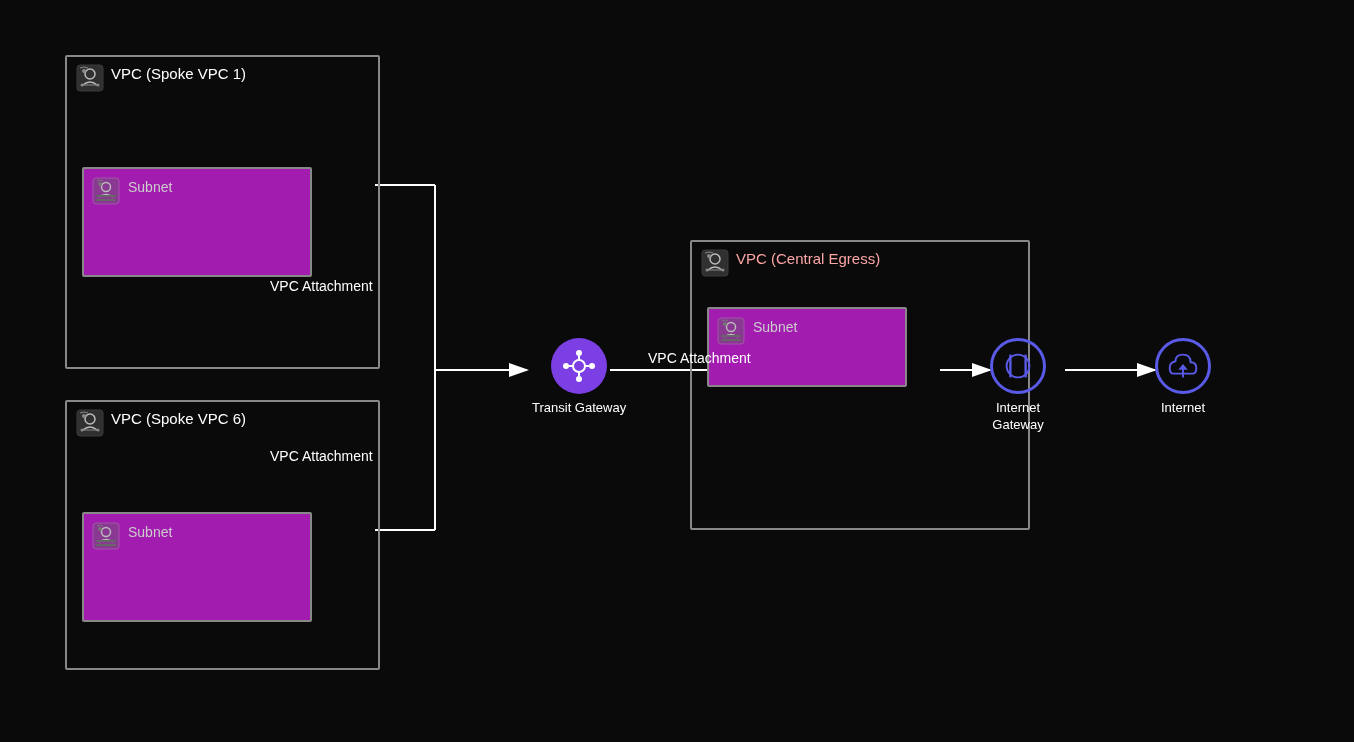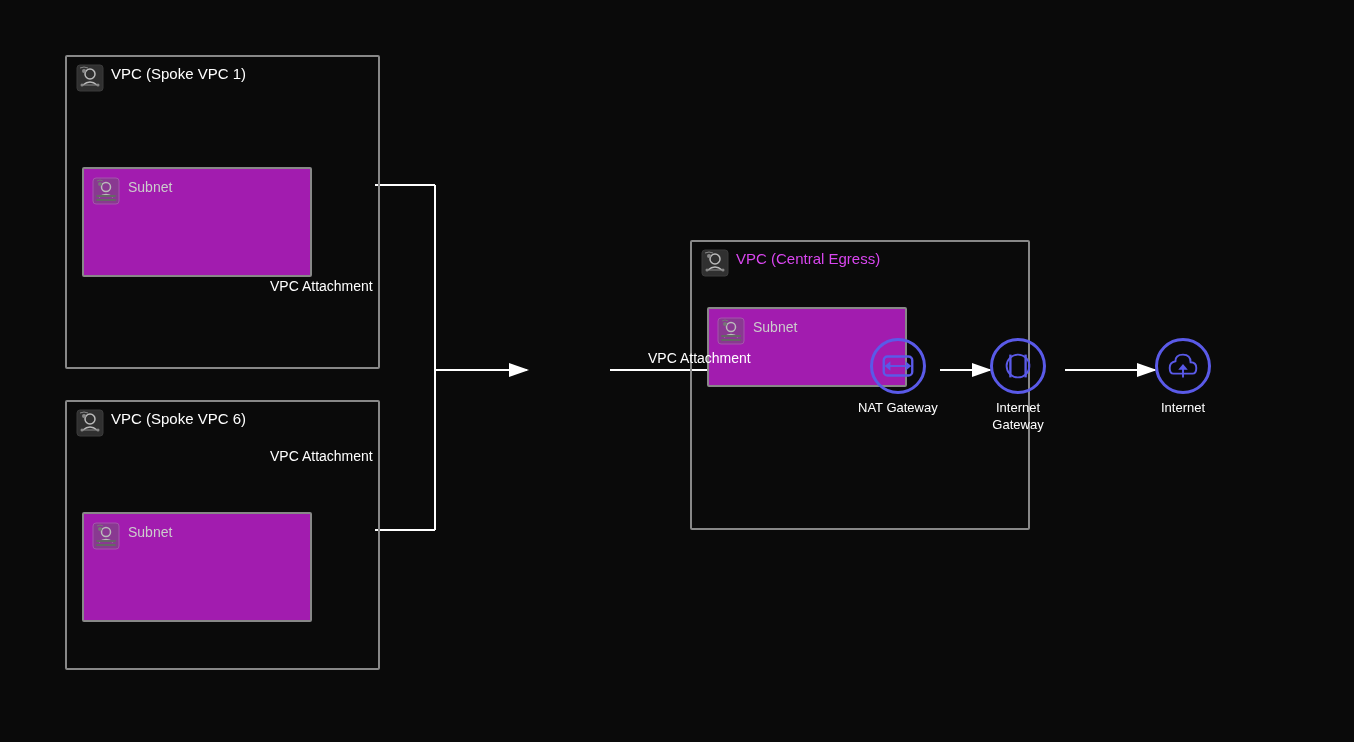--- a/index.html
+++ b/index.html
@@ -198,67 +198,70 @@
         </svg>
       </div>
       <div class="subnet-label">Subnet</div>
     </div>
   </div>
 
   <div style="position:absolute; left:270px; top:278px; color:#fff; font-size:14px;">VPC Attachment</div>
 
   <div style="position:absolute; left:270px; top:448px; color:#fff; font-size:14px;">VPC Attachment</div>
 
+  <div class="gateway-icon" style="left: 532px; top: 338px;">
+    <div class="gateway-circle" style="background: #7b3fe4;">
+      <svg viewBox="0 0 40 40" width="40" height="40">
+        <circle cx="20" cy="20" r="6" fill="none" stroke="#fff" stroke-width="2"></circle>
+        <circle cx="20" cy="7" r="3" fill="#fff"></circle>
+        <circle cx="20" cy="33" r="3" fill="#fff"></circle>
+        <circle cx="7" cy="20" r="3" fill="#fff"></circle>
+        <circle cx="33" cy="20" r="3" fill="#fff"></circle>
+        <line x1="20" y1="10" x2="20" y2="14" stroke="#fff" stroke-width="2"></line>
+        <line x1="20" y1="26" x2="20" y2="30" stroke="#fff" stroke-width="2"></line>
+        <line x1="10" y1="20" x2="14" y2="20" stroke="#fff" stroke-width="2"></line>
+        <line x1="26" y1="20" x2="30" y2="20" stroke="#fff" stroke-width="2"></line>
+      </svg>
+    </div>
+    <div class="gateway-label">Transit Gateway</div>
+  </div>
 
   <div class="central-vpc" style="left: 690px; top: 240px; width: 340px; height: 290px;">
     <div class="vpc-icon" style="position:absolute; top:6px; left:8px;">
       <svg viewBox="0 0 30 30" width="30" height="30">
         <rect x="2" y="2" width="26" height="26" rx="3" fill="#888" opacity="0.3" stroke="#aaa" stroke-width="1"></rect>
         <circle cx="15" cy="11" r="5" fill="none" stroke="#bbb" stroke-width="1.5"></circle>
         <path d="M8 22 Q15 16 22 22" fill="none" stroke="#bbb" stroke-width="1.5"></path>
         <circle cx="9" cy="8" r="2" fill="#888"></circle>
         <path d="M5 5 Q9 3 13 5" fill="none" stroke="#888" stroke-width="1"></path>
         <circle cx="7" cy="22" r="1.5" fill="#888"></circle>
         <circle cx="23" cy="22" r="1.5" fill="#888"></circle>
         <path d="M7 22 L23 22" stroke="#888" stroke-width="1"></path>
       </svg>
     </div>
-    <div style="position:absolute; top:8px; left:44px; font-size:15px; color:#d946ef; white-space:nowrap;">VPC (Central Egress)</div>
+    <div style="position:absolute; top:8px; left:44px; font-size:15px; color:#fca5a5; white-space:nowrap;">VPC (Central Egress)</div>
 
     <div class="subnet-box" style="left:15px; top:65px; width:200px; height:80px;">
       <div class="subnet-icon">
         <svg viewBox="0 0 28 28" width="28" height="28">
           <rect x="1" y="1" width="26" height="26" rx="3" fill="#666" opacity="0.4" stroke="#aaa" stroke-width="1"></rect>
           <circle cx="14" cy="10" r="4.5" fill="none" stroke="#bbb" stroke-width="1.5"></circle>
           <path d="M7 20 Q14 15 21 20" fill="none" stroke="#bbb" stroke-width="1.5"></path>
           <circle cx="8" cy="7" r="2" fill="#777"></circle>
           <path d="M5 4 Q8 2 11 4" fill="none" stroke="#777" stroke-width="1"></path>
           <rect x="4" y="18" width="20" height="2" rx="1" fill="#666"></rect>
           <rect x="4" y="22" width="20" height="2" rx="1" fill="#666"></rect>
         </svg>
       </div>
       <div style="position:absolute; top:10px; left:44px; font-size:14px; color:#ccc;">Subnet</div>
     </div>
   </div>
 
   <div style="position:absolute; left:648px; top:350px; color:#fff; font-size:14px;">VPC Attachment</div>
 
-  <div class="gateway-icon" style="left: 858px; top: 338px;">
-    <div class="gateway-circle" style="background: transparent; border: 3px solid #5a5ae8;">
-      <svg viewBox="0 0 40 40" width="38" height="38">
-
-        <rect x="5" y="10" width="30" height="20" rx="4" fill="none" stroke="#5a5ae8" stroke-width="2.5"></rect>
-
-        <line x1="8" y1="20" x2="32" y2="20" stroke="#5a5ae8" stroke-width="2"></line>
-        <polygon points="28,15 34,20 28,25" fill="#5a5ae8"></polygon>
-        <polygon points="12,15 6,20 12,25" fill="#5a5ae8"></polygon>
-      </svg>
-    </div>
-    <div class="gateway-label">NAT Gateway</div>
-  </div>
 
   <div class="gateway-icon" style="left: 990px; top: 338px;">
     <div class="gateway-circle" style="background: transparent; border: 3px solid #5a5ae8;">
       <svg viewBox="0 0 40 40" width="38" height="38">
 
         <circle cx="20" cy="20" r="12" fill="none" stroke="#5a5ae8" stroke-width="2"></circle>
         <line x1="12" y1="8" x2="12" y2="32" stroke="#5a5ae8" stroke-width="2.5"></line>
         <line x1="28" y1="8" x2="28" y2="32" stroke="#5a5ae8" stroke-width="2.5"></line>
       </svg>
     </div>

